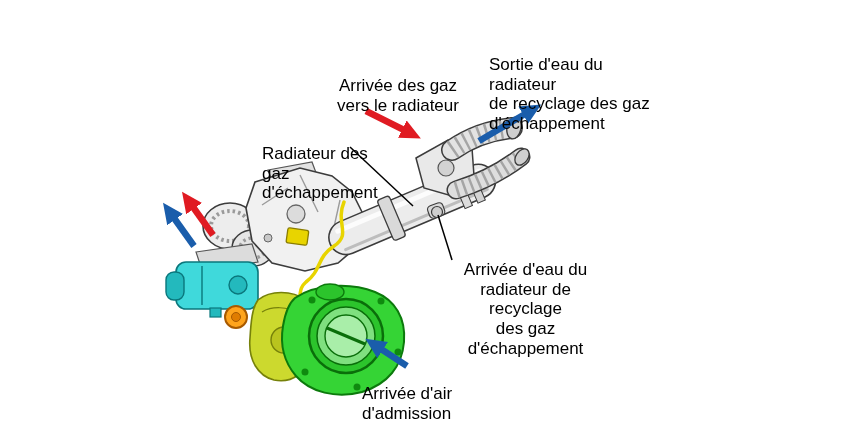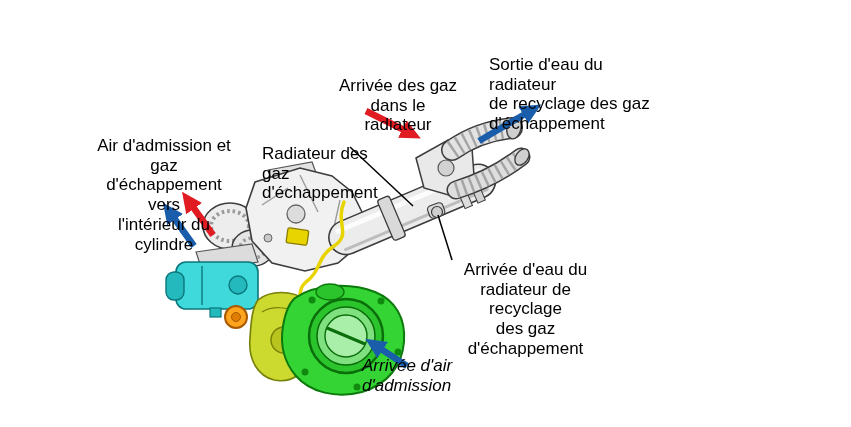--- a/index.html
+++ b/index.html
@@ -125,33 +125,30 @@
     <line x1="452" y1="260" x2="438" y2="215" stroke="#000" stroke-width="1.5"></line>
 
     <line x1="366" y1="111" x2="404" y2="130" stroke-width="6.5" style="stroke:var(--arrow-red,#e01b22)" marker-end="url(#mred)"></line>
     <line x1="479" y1="141" x2="525" y2="114" stroke-width="6.5" style="stroke:var(--arrow-blue,#1a5dab)" marker-end="url(#mblue)"></line>
     <line x1="213" y1="235" x2="193" y2="207" stroke-width="6.5" style="stroke:var(--arrow-red,#e01b22)" marker-end="url(#mred)"></line>
     <line x1="194" y1="246" x2="174" y2="218" stroke-width="6.5" style="stroke:var(--arrow-blue,#1a5dab)" marker-end="url(#mblue)"></line>
     <line x1="407" y1="366" x2="381" y2="349" stroke-width="6.5" style="stroke:var(--arrow-blue,#1a5dab)" marker-end="url(#mblue)"></line>
   </svg>
 
   <div class="label center" style="left:336px;top:76px;width:124px;">Arrivée des gaz
-dans le radiateur</div>
+vers le radiateur</div>
 
   <div class="label" style="left:489px;top:55px;width:178px;">Sortie d'eau du radiateur
 de recyclage des gaz
 d'échappement</div>
 
   <div class="label" style="left:262px;top:108px;width:110px;margin-top:36px;">Radiateur des
 gaz
 d'échappement</div>
 
-  <div class="label center" style="left:90px;top:136px;width:148px;">Air d'admission et gaz
-d'échappement vers
-l'intérieur du cylindre</div>
 
   <div class="label" style="left:443px;top:260px;width:165px;text-align:center;">Arrivée d'eau du
 radiateur de recyclage
 des gaz d'échappement</div>
 
-  <div class="label" style="left:362px;top:356px;width:180px;font-style:italic;">Arrivée d'air d'admission</div>
+  <div class="label" style="left:362px;top:384px;width:180px;">Arrivée d'air d'admission</div>
 
 </div>
 
 </body></html>

